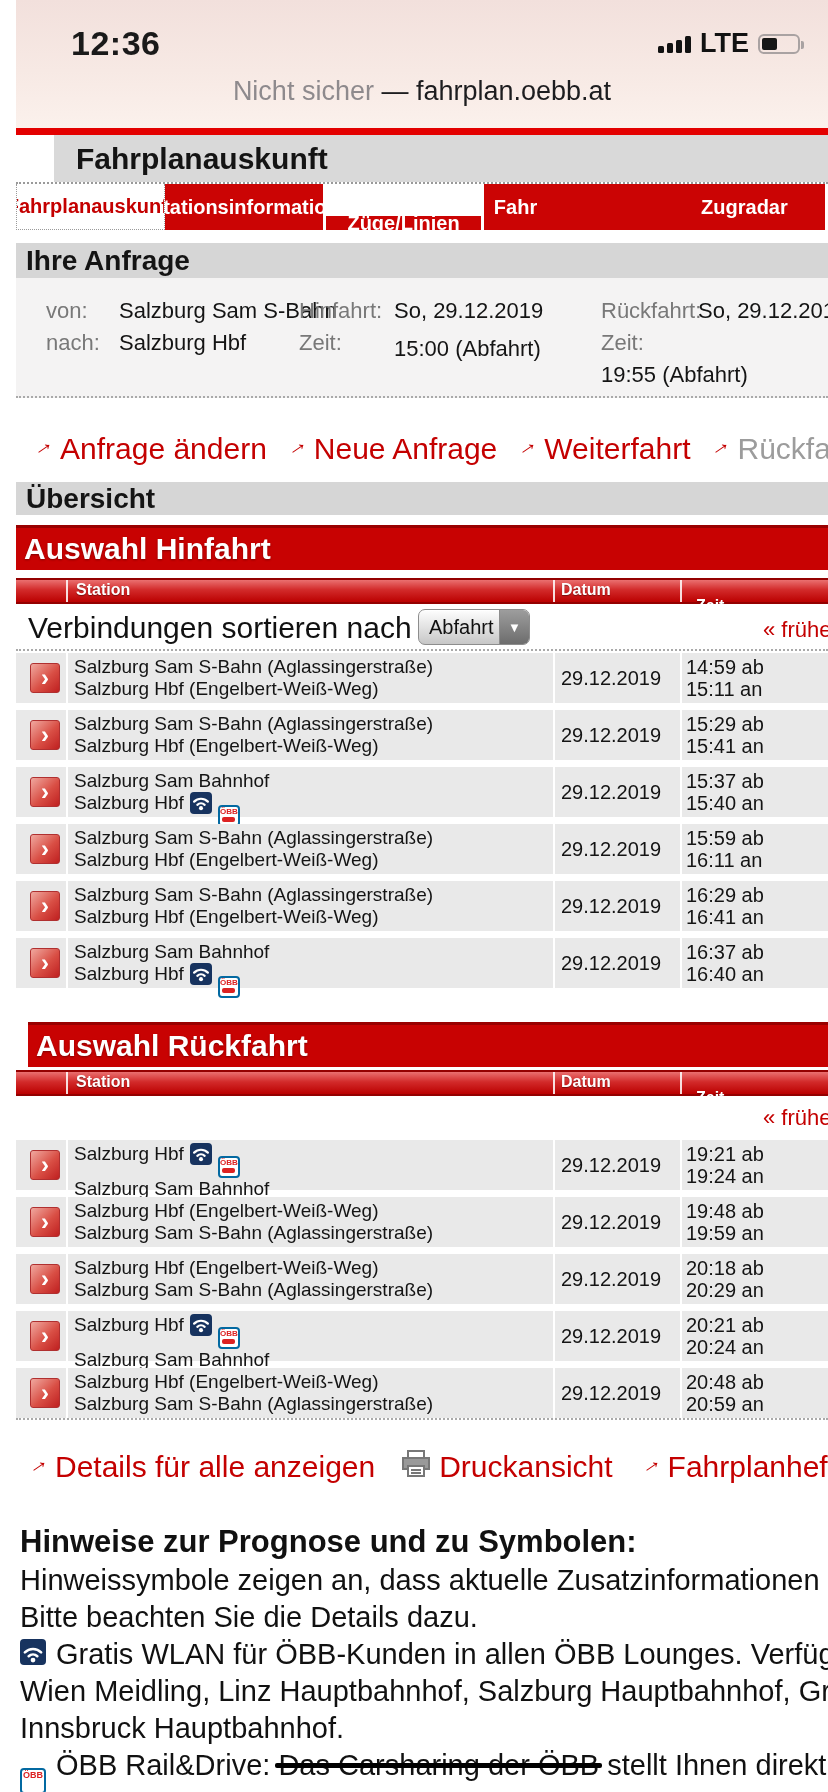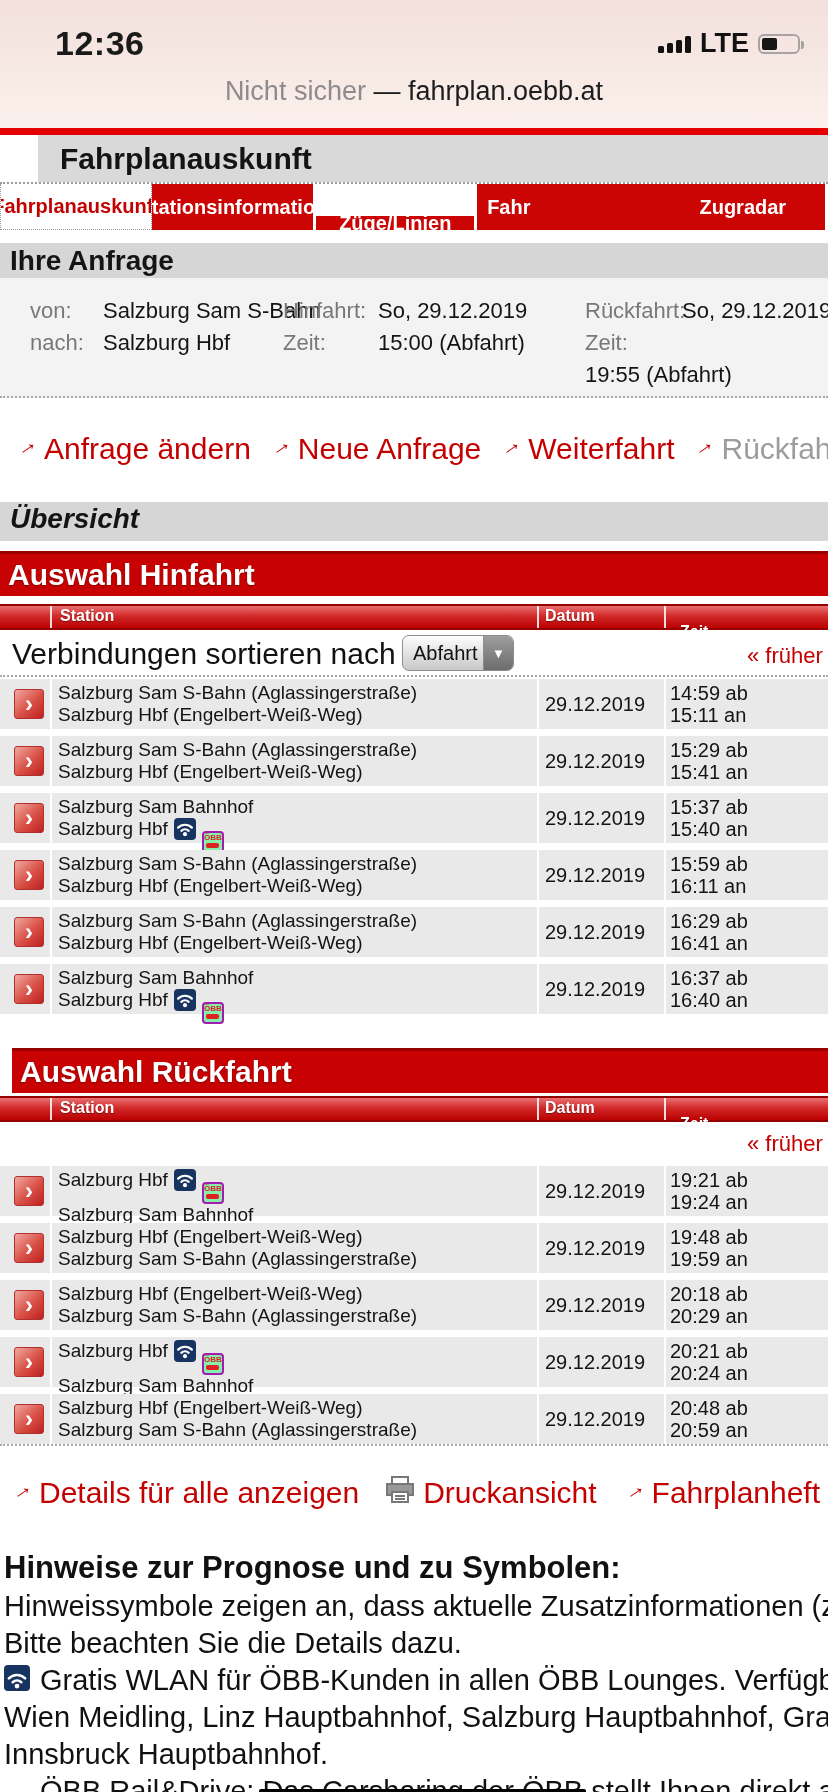--- a/index.html
+++ b/index.html
@@ -1,17 +1,17 @@
 <!DOCTYPE html>
 <html><head>
 <meta charset="utf-8">
 <style>
   html,body{margin:0;padding:0;background:#555;}
   *{box-sizing:border-box;font-family:"Liberation Sans","DejaVu Sans",sans-serif;}
-  .screen{position:relative;width:828px;height:1792px;margin:0 auto;background:#fff;overflow:hidden;}
+  .screen{position:relative;width:828px;height:1792px;margin:0 auto;background:#fff;overflow:hidden;padding-left:16px;}
 
   
   .topbar{height:128px;background:linear-gradient(180deg,#f2e0dc 0%,#f7e9e4 55%,#fbf1ec 100%);}
   .statusbar{display:flex;align-items:center;padding:24px 28px 0 55px;}
   .time{font-size:34px;font-weight:bold;color:#1a1a1a;letter-spacing:.5px;}
   .sright{margin-left:auto;display:flex;align-items:center;gap:9px;}
   .bars{display:flex;align-items:flex-end;gap:3px;height:18px;}
   .bars i{display:block;width:6px;background:#121212;border-radius:1.5px;}
   .b1{height:7px}.b2{height:10px}.b3{height:13px}.b4{height:17px}
   .lte{font-size:27px;font-weight:600;color:#121212;}
@@ -25,21 +25,21 @@
   .redline{height:7px;background:#e30000;}
   .pagehead{position:relative;height:47px;background:#d9d9d9;}
   .pagehead .whitebox{position:absolute;left:0;top:0;width:38px;height:47px;background:#fff;}
   .pagehead h1{margin:0;padding-left:60px;line-height:47px;font-size:30px;font-weight:bold;color:#141414;}
   .tabs{display:flex;height:48px;border-top:2px dotted #9a9a9a;}
   .tab{display:flex;align-items:center;justify-content:center;font-size:20px;font-weight:bold;color:#fff;background:#cb0404;border-right:3px solid #fff;overflow:hidden;white-space:nowrap;}
   .tab.active{background:#fff;color:#c40000;border:1px dotted #9a9a9a;border-top:none;}
   .tab.t5{justify-content:flex-start;padding-left:10px;border-right:none;}
 
   .band{height:35px;line-height:35px;background:#d6d6d6;font-size:28px;font-weight:bold;color:#141414;padding-left:10px;}
-  .band.uebersicht{margin-top:35px;height:39px;line-height:33px;font-style:italic;}
+  .band.uebersicht{margin-top:15px;height:33px;line-height:33px;}
 
   
   .querybox{position:relative;height:120px;background:#f4f3f3;border-bottom:2px dotted #a9a9a9;font-size:22px;}
   .querybox span{position:absolute;white-space:nowrap;}
   .qlabel{color:#787878;} .qval{color:#141414;}
 
   
   .actions{display:flex;align-items:center;gap:18px;padding:33px 0 0 15px;height:69px;font-size:30px;}
   .alink{display:flex;align-items:center;color:#c40000;white-space:nowrap;}
   .alink.disabled{color:#9c9c9c;}
@@ -72,21 +72,21 @@
   .row:last-child{margin-bottom:0;}
   .row .vline{background:#fff;}
   .chev{position:absolute;left:14px;top:10px;width:30px;height:30px;border:1px solid #b03030;border-radius:3px;background:linear-gradient(135deg,#f0a9a0 0%,#d94f45 55%,#bf2020 100%);color:#fff;font-size:24px;font-weight:bold;text-align:center;line-height:27px;}
   .stations{position:absolute;left:58px;top:3px;font-size:19px;line-height:22px;color:#141414;white-space:nowrap;}
   .rdate{position:absolute;left:545px;top:14px;font-size:20px;color:#141414;}
   .rtimes{position:absolute;left:670px;top:3px;font-size:20px;line-height:22px;color:#141414;}
 
   
   .ic{display:inline-block;vertical-align:-5px;margin-left:6px;}
   .ic-wlan{width:22px;height:22px;background:#17335f;border-radius:4px;}
-  .ic-oebb{width:22px;height:22px;background:#86efac;border:2px solid #a21caf;border-radius:4px;text-align:right;}
+  .ic-oebb{width:22px;height:22px;background:#ffffff;border:2px solid #0369a1;border-radius:4px;text-align:center;}
   .ic-oebb .t{display:block;font-size:8px;line-height:9px;font-weight:bold;color:#d22;}
   .ic-oebb .car{display:block;width:13px;height:5px;background:#d22;border-radius:2px;margin:1px auto 0;}
   .notes .ic{width:26px;height:26px;margin:0 10px 0 0;vertical-align:-3px;}
   .notes .ic-oebb .t{font-size:9px;line-height:11px;}
 
   
   .footerlinks{display:flex;align-items:center;gap:26px;padding:22px 0 0 10px;height:72px;font-size:30px;}
   .flink{display:flex;align-items:center;color:#c40000;white-space:nowrap;}
   .printer{margin-right:8px;display:inline-block;}
 
@@ -145,21 +145,21 @@
   <div class="querybox">
     <span class="qlabel" style="left:30px;top:20px">von:</span>
     <span class="qval" style="left:103px;top:20px">Salzburg Sam S-Bahn</span>
     <span class="qlabel" style="left:283px;top:20px">Hinfahrt:</span>
     <span class="qval" style="left:378px;top:20px">So, 29.12.2019</span>
     <span class="qlabel" style="left:585px;top:20px">Rückfahrt:</span>
     <span class="qval" style="left:682px;top:20px">So, 29.12.2019</span>
     <span class="qlabel" style="left:30px;top:52px">nach:</span>
     <span class="qval" style="left:103px;top:52px">Salzburg Hbf</span>
     <span class="qlabel" style="left:283px;top:52px">Zeit:</span>
-    <span class="qval" style="left:378px;top:52px">15:00 (Abfahrt)</span>
+    <span class="qval" style="left:378px;top:58px">15:00 (Abfahrt)</span>
     <span class="qlabel" style="left:585px;top:52px">Zeit:</span>
     <span class="qval" style="left:585px;top:84px">19:55 (Abfahrt)</span>
   </div>
 
   <div class="actions">
       <span class="alink">
         <span class="arr">→</span>
         <span>Anfrage ändern</span>
       </span>
       <span class="alink">

